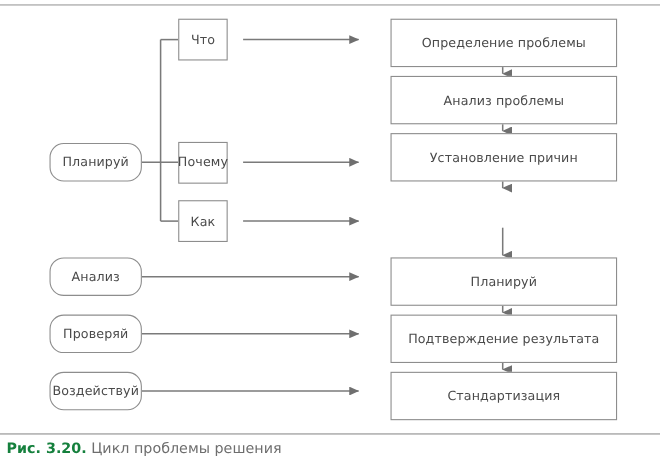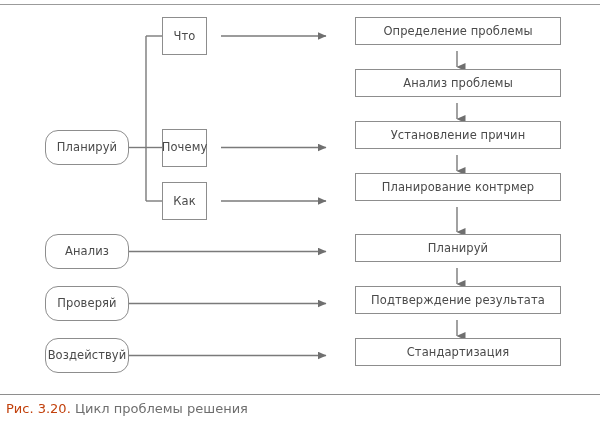--- a/index.html
+++ b/index.html
@@ -48,34 +48,34 @@
     line-height: 1.1;
     display: flex;
     align-items: center;
     justify-content: center;
     text-align: center;
     letter-spacing: 0.1px;
     white-space: nowrap;
   }
   .node.stage   { width: 84px;  height: 35px; left: 45px; border-radius: 13px; }
   .node.sub     { width: 45px;  height: 38px; left: 162px; }
-  .node.step    { width: 206px; height: 28px; left: 355px; }
+  .node.step    { width: 206px; height: 44px; left: 355px; }
 
   
   #caption {
     position: absolute;
     left: 6px;
     top: 401px;
     font-size: 13px;
     color: #6e6e6e;
     white-space: nowrap;
   }
   #caption .cap-num {
-    font-weight: normal;
-    color: #c2410c;
+    font-weight: bold;
+    color: #15803d;
     font-size: 13px;
   }
   #caption .cap-text {
     color: #6e6e6e;
   }
 </style>
 </head>
 <body>
 
 <div id="figure-root">
@@ -128,21 +128,20 @@
   <div class="node stage" style="top:286px">Проверяй</div>
   <div class="node stage" style="top:338px">Воздействуй</div>
 
   <div class="node sub" style="top:17px">Что</div>
   <div class="node sub" style="top:128.5px">Почему</div>
   <div class="node sub" style="top:182px">Как</div>
 
   <div class="node step" style="top:17px">Определение проблемы</div>
   <div class="node step" style="top:69px">Анализ проблемы</div>
   <div class="node step" style="top:121px">Установление причин</div>
-  <div class="node step" style="top:173px">Планирование контрмер</div>
   <div class="node step" style="top:234px">Планируй</div>
   <div class="node step" style="top:286px">Подтверждение результата</div>
   <div class="node step" style="top:338px">Стандартизация</div>
 
   <div class="rule bottom"></div>
 
   <div id="caption">
     <span class="cap-num">Рис. 3.20.</span>
     <span class="cap-text">Цикл проблемы решения</span>
   </div>

